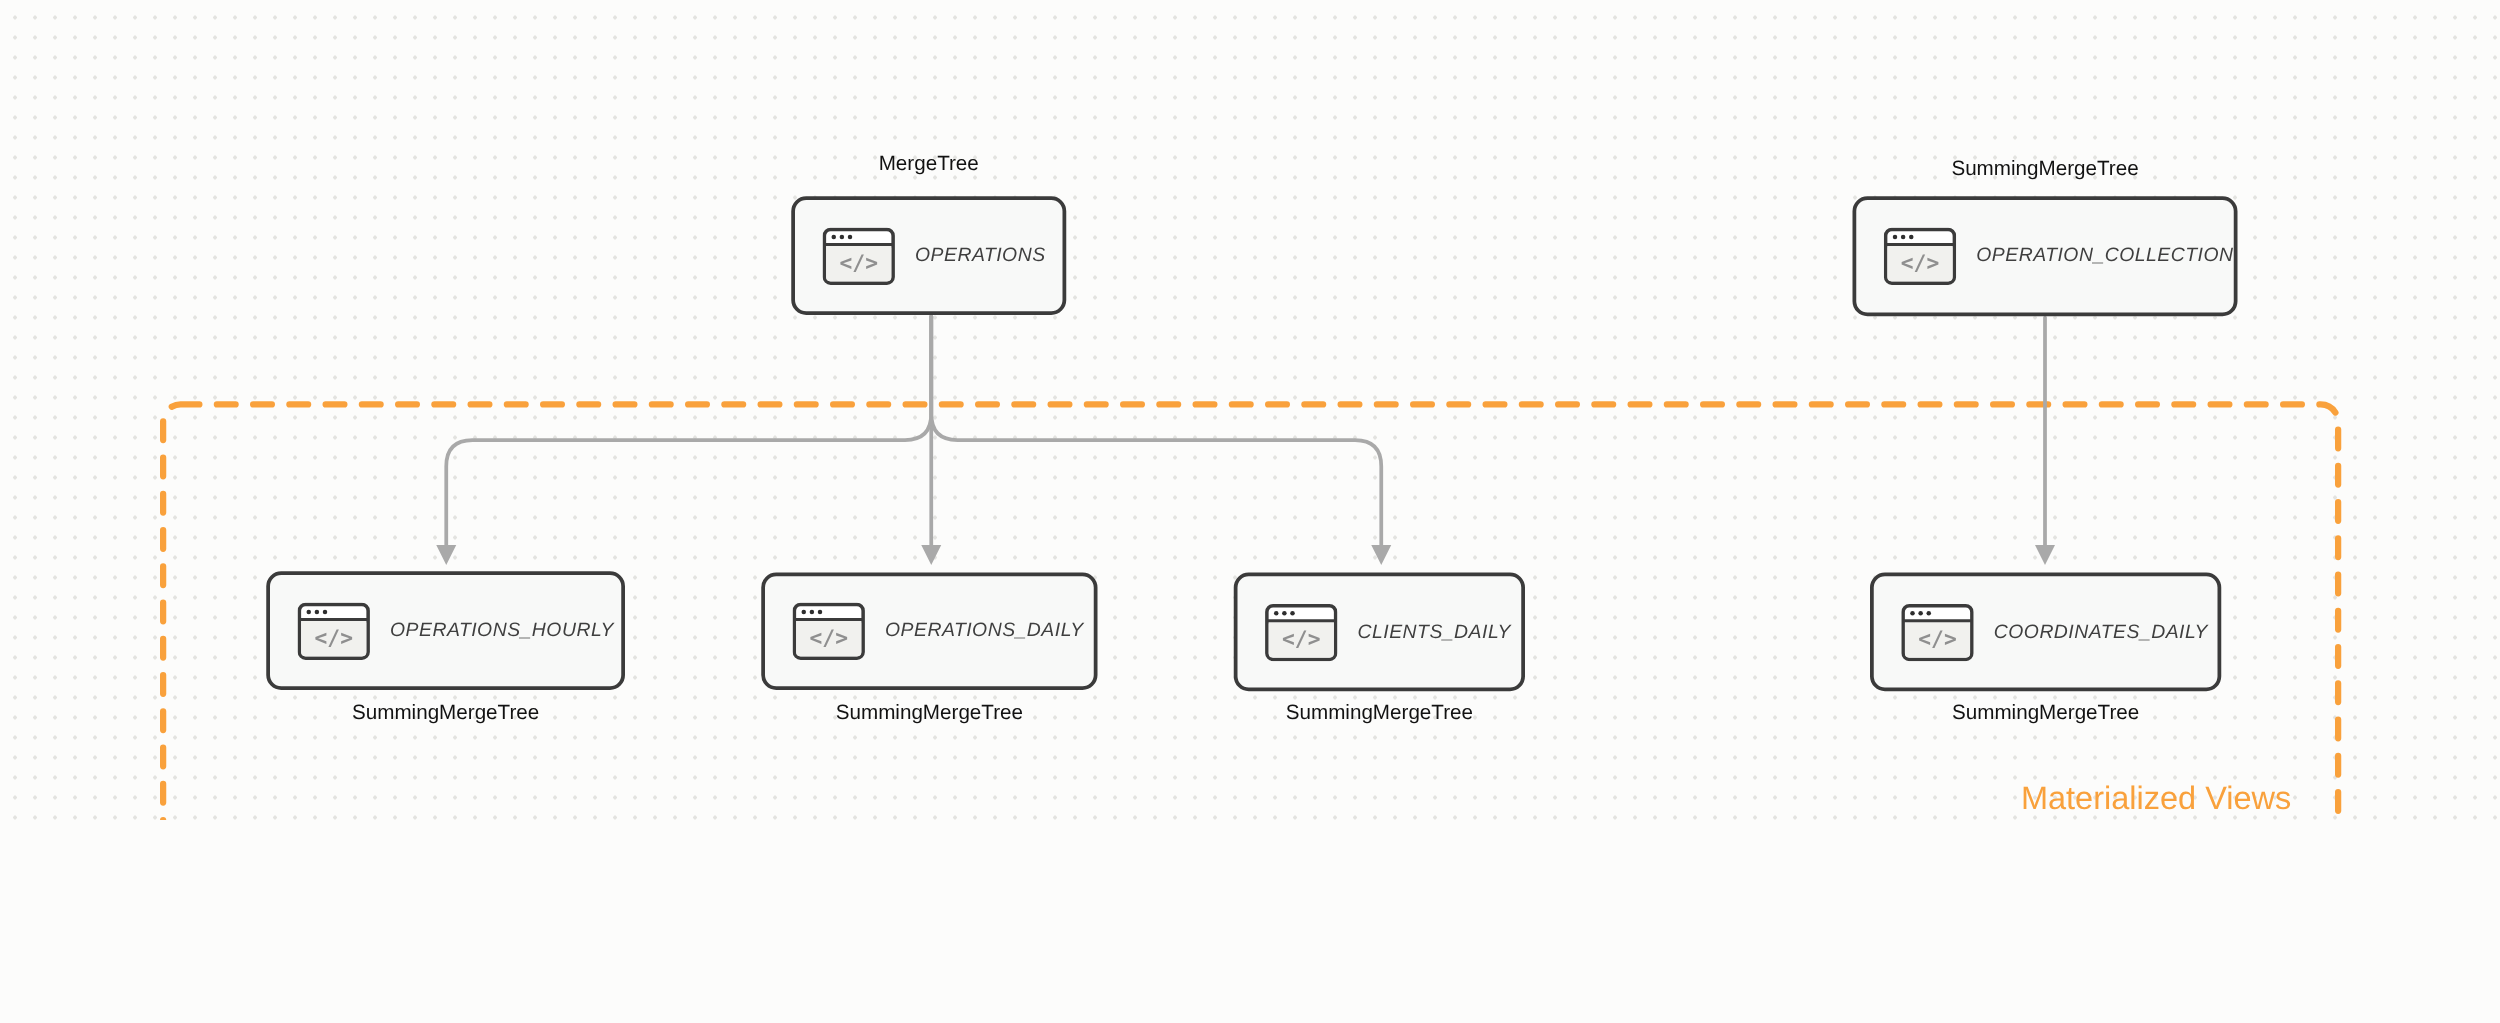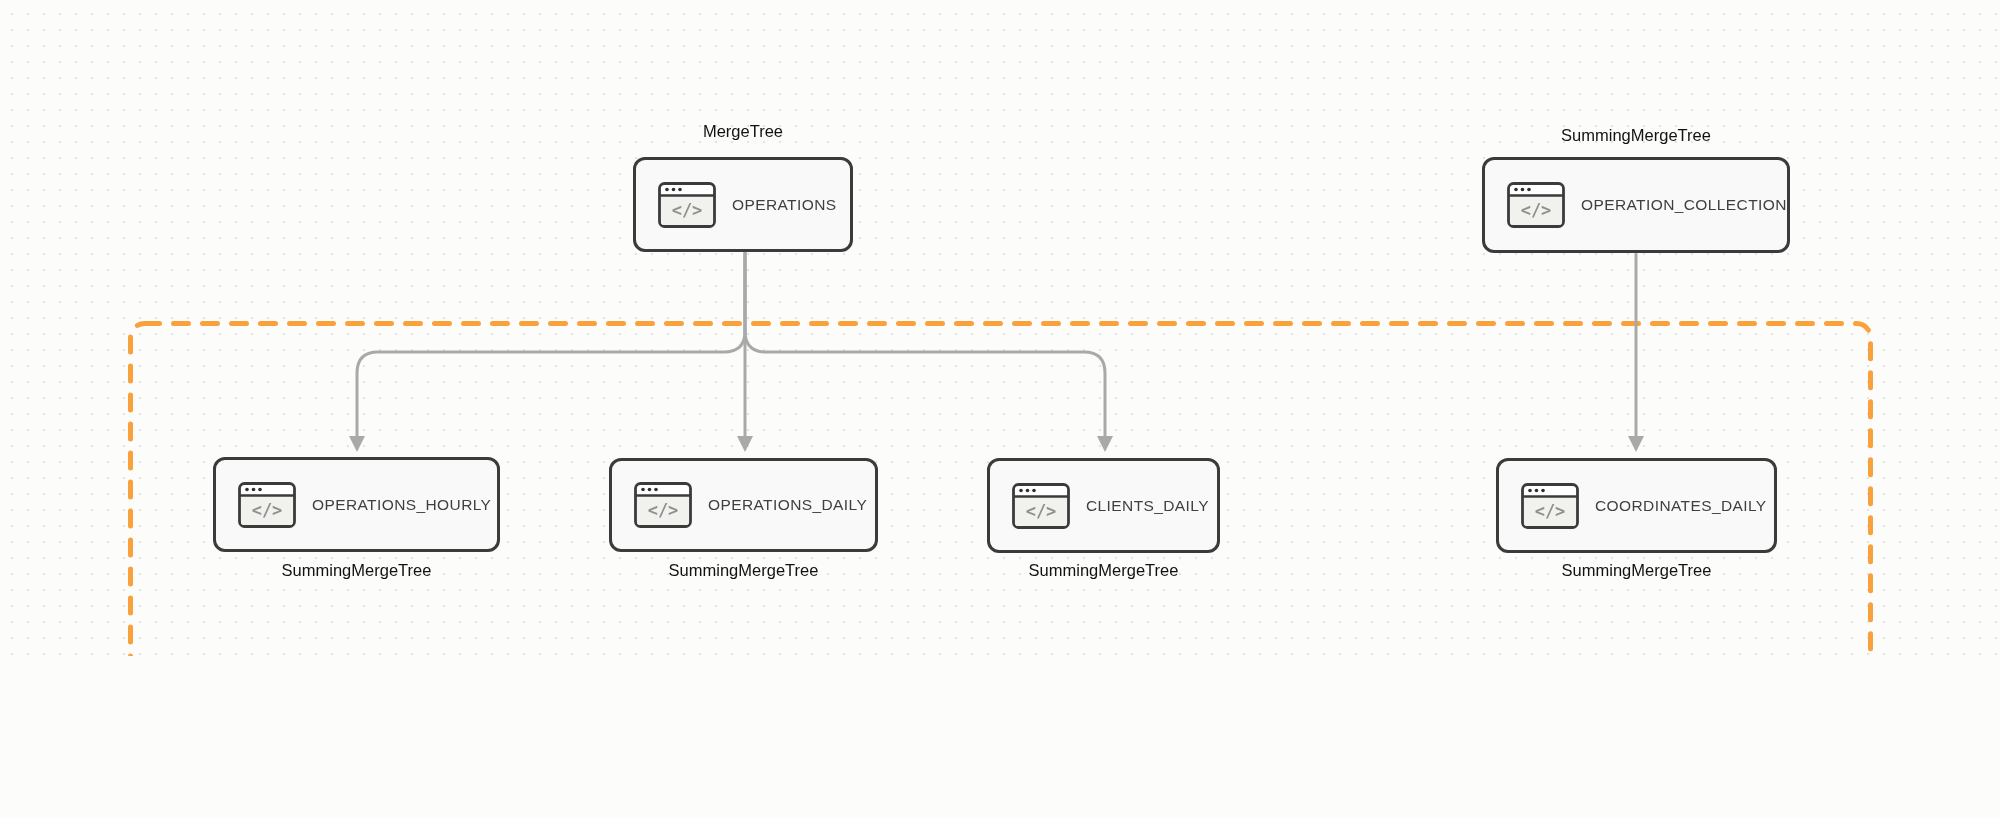--- a/index.html
+++ b/index.html
@@ -43,20 +43,21 @@
     box-sizing: border-box;
     background: #F8F9F8;
     border: 3px solid #3B3B3B;
     border-radius: 12px;
     display: flex;
     align-items: center;
     padding: 0 12px 0 22px;
     gap: 16px;
   }
   .node-label {
+    font-style: italic;
     font-size: 15.5px;
     letter-spacing: 0.4px;
     color: #3F3F3F;
     white-space: nowrap;
   }
   .icon-svg { flex: 0 0 auto; display: block; }
   .engine-label {
     position: absolute;
     font-size: 16.5px;
     color: #121212;
@@ -178,14 +179,15 @@
       <rect x="3" y="13.5" width="52" height="29.5" rx="3" fill="#F1F1EE"></rect>
       <line x1="2" y1="13.5" x2="56" y2="13.5" stroke="#3B3B3B" stroke-width="2.4"></line>
       <circle cx="9" cy="7.5" r="1.8" fill="#2E2E2E"></circle>
         <circle cx="15.5" cy="7.5" r="1.8" fill="#2E2E2E"></circle>
         <circle cx="22" cy="7.5" r="1.8" fill="#2E2E2E"></circle>
       <text x="29" y="34" text-anchor="middle" font-size="17" font-weight="bold" fill="#8F8F8F" font-family="'DejaVu Sans Mono', monospace">&lt;/&gt;</text>
     </svg>
     <span class="node-label">COORDINATES_DAILY</span>
   </div>
 
+  <div class="group-label" style="left:1563px; top:623px; width:270px;">Materialized Views</div>
 
 </div>
 
 </body></html>

